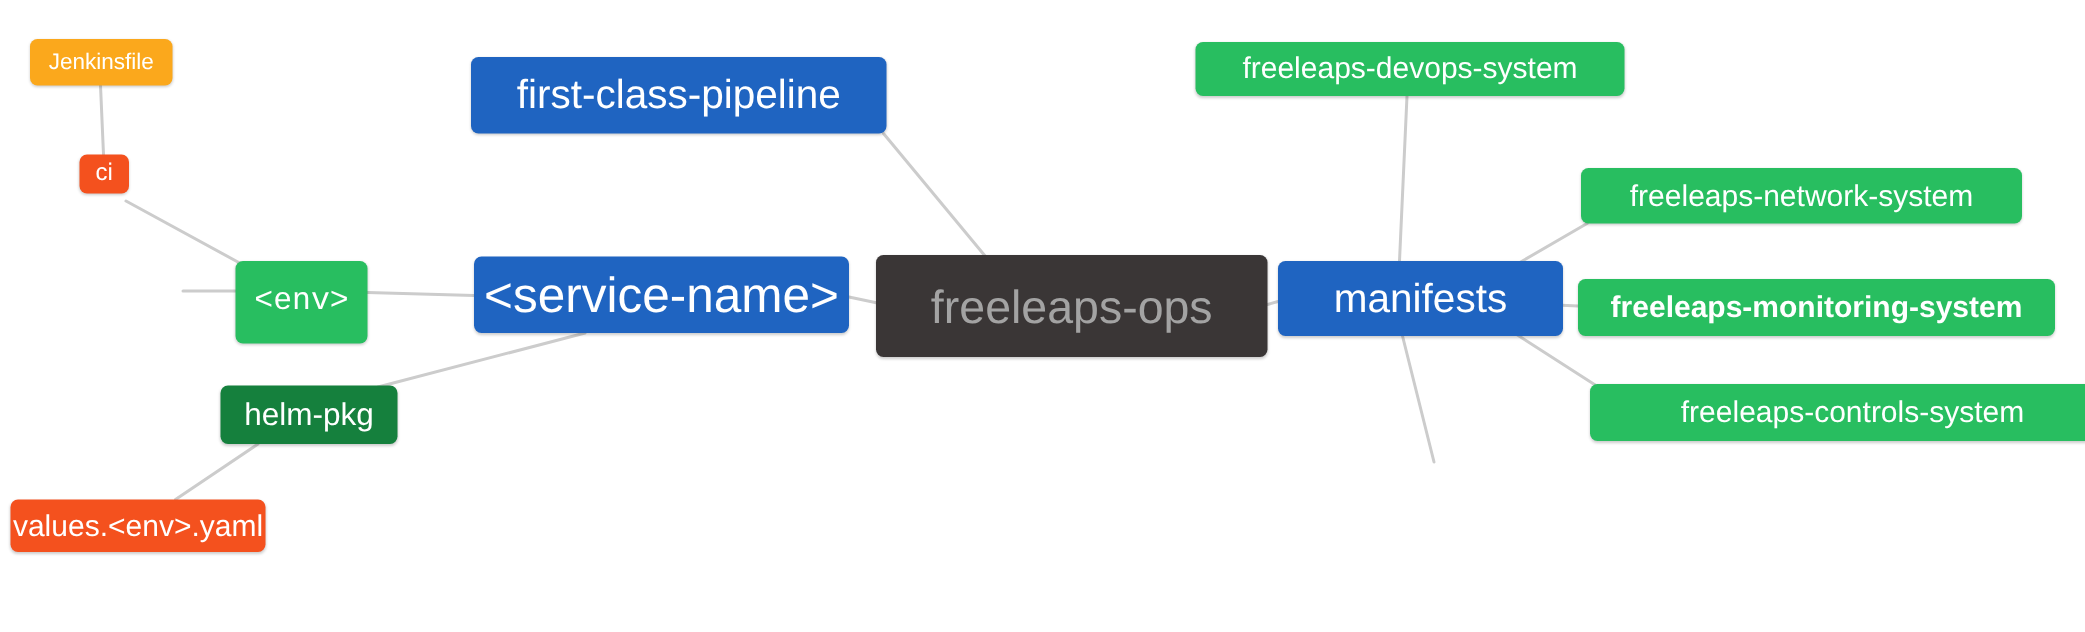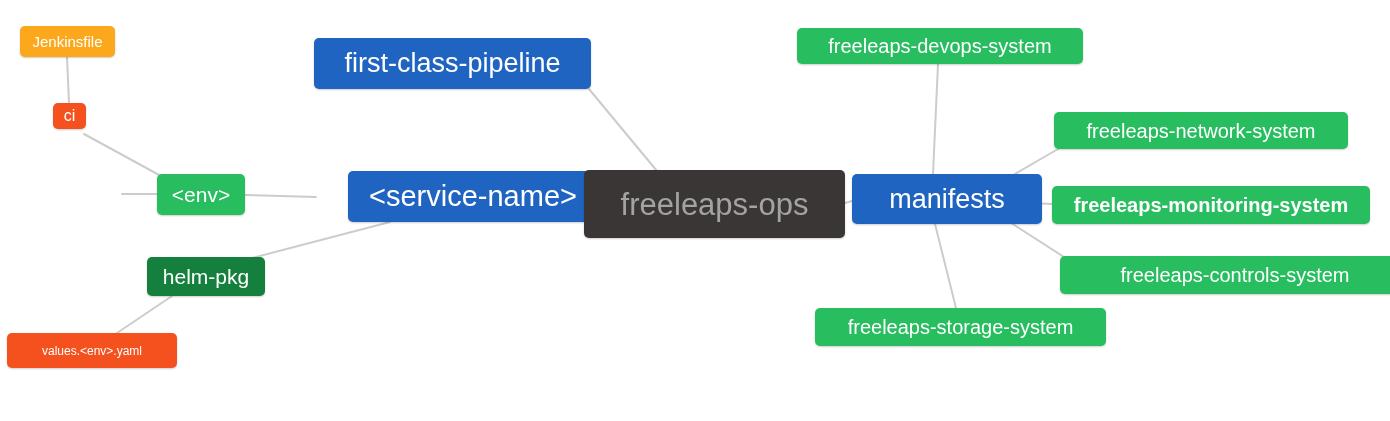--- a/index.html
+++ b/index.html
@@ -55,25 +55,24 @@
       <line x1="845" y1="203" x2="852" y2="201" stroke="#CCCCCC" stroke-width="2" stroke-linecap="round"></line>
       <line x1="933" y1="174" x2="938" y2="64" stroke="#CCCCCC" stroke-width="2" stroke-linecap="round"></line>
       <line x1="1008" y1="178" x2="1058" y2="149" stroke="#CCCCCC" stroke-width="2" stroke-linecap="round"></line>
       <line x1="1010" y1="202" x2="1052" y2="204" stroke="#CCCCCC" stroke-width="2" stroke-linecap="round"></line>
       <line x1="1008" y1="221" x2="1064" y2="257" stroke="#CCCCCC" stroke-width="2" stroke-linecap="round"></line>
       <line x1="935" y1="224" x2="956" y2="308" stroke="#CCCCCC" stroke-width="2" stroke-linecap="round"></line>
     </svg>
 
 <div class="node" style="left: 20px; top: 26px; width: 95px; height: 31px; font-size: 15px; background: rgb(251, 168, 28); color: rgb(255, 255, 255);">Jenkinsfile</div>
     <div class="node" style="left: 53px; top: 103px; width: 33px; height: 26px; font-size: 16px; background: rgb(244, 81, 30); color: rgb(255, 255, 255);">ci</div>
-    <div class="node" style="left: 157px; top: 174px; width: 88px; height: 41px; font-size: 21px; background: rgb(40, 190, 96); color: rgb(255, 255, 255);">&lt;env&gt;</div>
+    <div class="node" style="left: 157px; top: 174px; width: 88px; height: 55px; font-size: 21px; background: rgb(40, 190, 96); color: rgb(255, 255, 255); font-family: Liberation Mono, monospace;">&lt;env&gt;</div>
     <div class="node" style="left: 147px; top: 257px; width: 118px; height: 39px; font-size: 21px; background: #15803d; color: rgb(255, 255, 255);">helm-pkg</div>
-    <div class="node" style="left: 7px; top: 333px; width: 170px; height: 35px; font-size: 12px; background: rgb(244, 81, 30); color: rgb(255, 255, 255);">values.&lt;env&gt;.yaml</div>
+    <div class="node" style="left: 7px; top: 333px; width: 170px; height: 35px; font-size: 20px; background: rgb(244, 81, 30); color: rgb(255, 255, 255);">values.&lt;env&gt;.yaml</div>
     <div class="node" style="left: 314px; top: 38px; width: 277px; height: 51px; font-size: 27px; background: rgb(31, 100, 193); color: rgb(255, 255, 255); text-align: center;">first-class-pipeline</div>
-    <div class="node" style="left: 316px; top: 171px; width: 250px; height: 51px; font-size: 29px; background: rgb(31, 100, 193); color: rgb(255, 255, 255); margin-left: 32px;">&lt;service-name&gt;</div>
+    <div class="node" style="left: 316px; top: 171px; width: 250px; height: 51px; font-size: 33px; background: rgb(31, 100, 193); color: rgb(255, 255, 255);">&lt;service-name&gt;</div>
     <div class="node" style="left: 584px; top: 170px; width: 261px; height: 68px; font-size: 31px; background: rgb(58, 54, 54); color: #a3a3a3;">freeleaps-ops</div>
     <div class="node" style="left: 852px; top: 174px; width: 190px; height: 50px; font-size: 27px; background: rgb(31, 100, 193); color: rgb(255, 255, 255);">manifests</div>
     <div class="node" style="left: 797px; top: 28px; width: 286px; height: 36px; font-size: 20px; background: rgb(40, 190, 96); color: rgb(255, 255, 255);">freeleaps-devops-system</div>
     <div class="node" style="left: 1054px; top: 112px; width: 294px; height: 37px; font-size: 20px; background: rgb(40, 190, 96); color: rgb(255, 255, 255);">freeleaps-network-system</div>
     <div class="node" style="left: 1052px; top: 186px; width: 318px; height: 38px; font-size: 20px; background: rgb(40, 190, 96); color: rgb(255, 255, 255); font-weight: bold;">freeleaps-monitoring-system</div>
     <div class="node" style="left: 1060px; top: 256px; width: 350px; height: 38px; font-size: 20px; background: rgb(40, 190, 96); color: rgb(255, 255, 255);">freeleaps-controls-system</div>
-    <div class="node" style="left: 815px; top: 308px; width: 291px; height: 38px; font-size: 20px; background: rgb(40, 190, 96); color: rgb(255, 255, 255);">freeleaps-storage-system</div>
   </div>
 
 </body></html>

